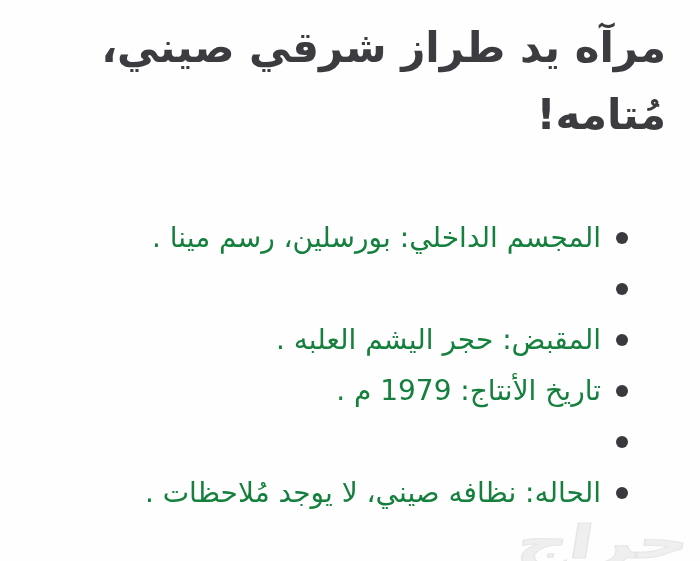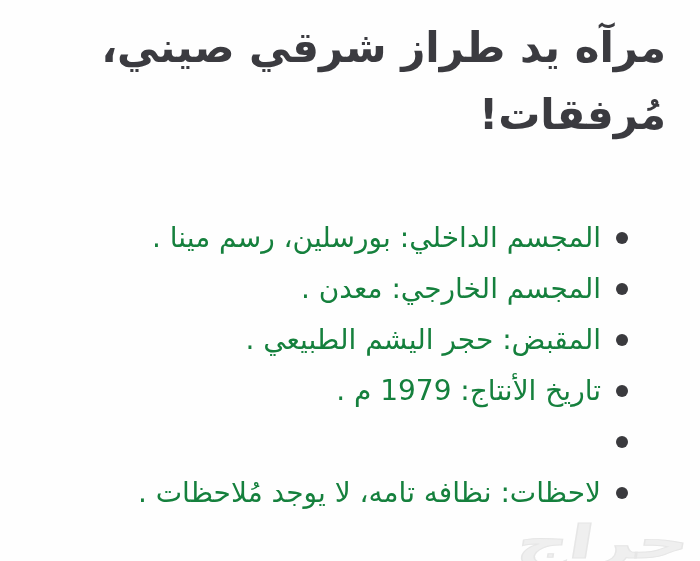--- a/index.html
+++ b/index.html
@@ -74,44 +74,43 @@
     user-select: none;
   }
 </style>
 </head>
 <body>
 
 <div class="page">
 
   <h1 class="title">
     <span class="title-line">مرآه يد طراز شرقي صيني،</span>
-    <span class="title-line">مُرفقات!</span>
+    <span class="title-line">مُتامه!</span>
   </h1>
 
   <ul class="specs">
     <li class="spec-item">
       <span class="dot"></span>
       <span class="spec-text">المجسم الداخلي: بورسلين، رسم مينا .</span>
     </li>
     <li class="spec-item">
       <span class="dot"></span>
-      <span class="spec-text">المجسم الخارجي: معدن .</span>
     </li>
     <li class="spec-item">
       <span class="dot"></span>
-      <span class="spec-text">المقبض: حجر اليشم الطبيعي .</span>
+      <span class="spec-text">المقبض: حجر اليشم العلبه .</span>
     </li>
     <li class="spec-item">
       <span class="dot"></span>
       <span class="spec-text">تاريخ الأنتاج: 1979 م .</span>
     </li>
     <li class="spec-item">
       <span class="dot"></span>
     </li>
     <li class="spec-item">
       <span class="dot"></span>
-      <span class="spec-text">لاحظات: نظافه تامه، لا يوجد مُلاحظات .</span>
+      <span class="spec-text">الحاله: نظافه صيني، لا يوجد مُلاحظات .</span>
     </li>
   </ul>
 
   <div class="watermark">حراج</div>
 
 </div>
 
 </body></html>

